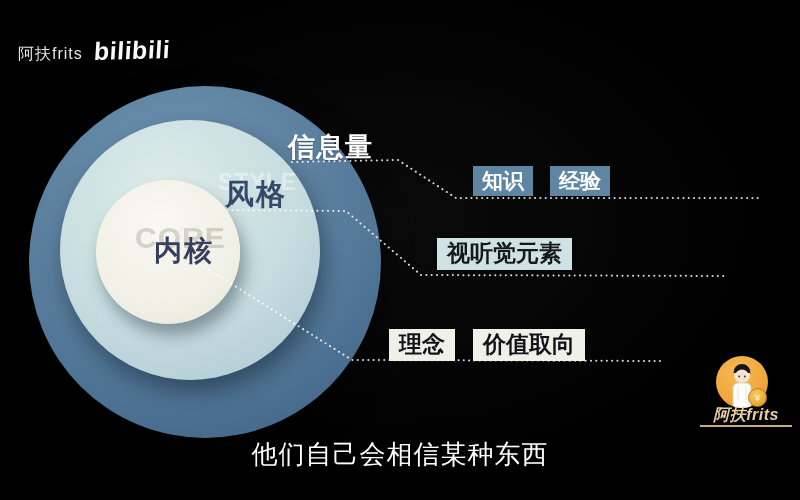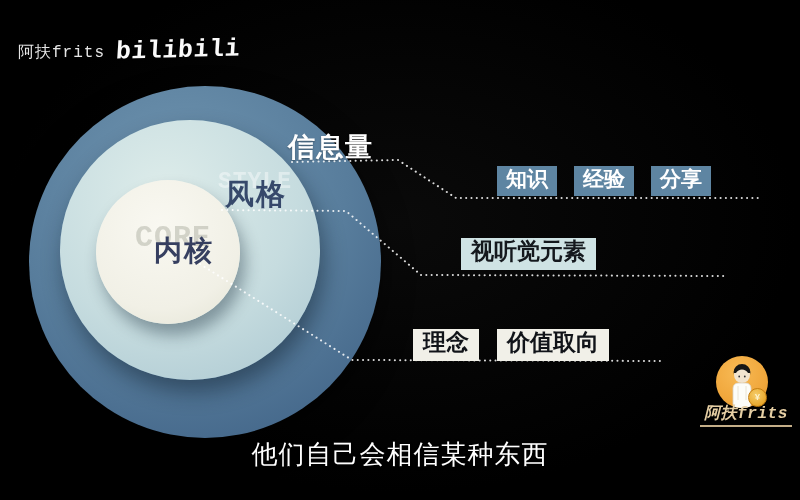--- a/index.html
+++ b/index.html
@@ -1,19 +1,19 @@
 <!DOCTYPE html>
 <html><head>
 <meta charset="utf-8">
 <style>
   html,body{margin:0;padding:0;background:#000;}
   .stage{
     position:relative;width:800px;height:496px;overflow:hidden;
     background:radial-gradient(ellipse at 50% 45%, #0a0a0a 0%, #000 70%);
-    font-family:Liberation Mono, monospace;
+    font-family:Liberation Sans, sans-serif;
   }
   
   .watermark{position:absolute;left:18px;top:36px;display:flex;align-items:baseline;gap:11px;}
   .wm-channel{font-size:16px;color:#e6e6e6;font-weight:500;letter-spacing:1px;}
   .wm-bili{font-size:25px;color:#fafafa;font-weight:800;transform:skewX(-5deg) rotate(-1.5deg);letter-spacing:0.5px;}
   
   .circle{position:absolute;border-radius:50%;}
   .ring-outer{
     left:29px;top:86px;width:352px;height:352px;
     background:radial-gradient(circle at 42% 28%, #6f94af 0%, #587d9c 52%, #44678a 85%, #3a5d80 100%);
@@ -34,21 +34,21 @@
   .ghost-info{left:262px;top:118px;font-size:26px;letter-spacing:1px;color:rgba(255,255,255,.20);}
   .ghost-style{left:218px;top:169px;font-size:23px;letter-spacing:1px;color:rgba(255,255,255,.42);}
   .ghost-core{left:135px;top:221px;font-size:30px;letter-spacing:1px;color:rgba(125,130,112,.30);}
   .ring-label{position:absolute;font-weight:700;white-space:nowrap;}
   .label-info{left:288px;top:129px;font-size:27px;color:#ffffff;letter-spacing:1.5px;text-shadow:0 1px 2px rgba(0,0,0,.35);}
   .label-style{left:225px;top:175px;font-size:29px;color:#36496b;letter-spacing:2px;}
   .label-core{left:154px;top:232px;font-size:28px;color:#363f60;letter-spacing:2px;}
   
   .connectors{position:absolute;left:0;top:0;width:800px;height:500px;}
   
-  .tag-row{position:absolute;display:flex;align-items:center;margin-left:24px;}
+  .tag-row{position:absolute;display:flex;align-items:center;}
   .row-1{left:473px;top:166px;gap:17px;}
   .row-2{left:437px;top:238px;gap:12px;justify-content:center;}
   .row-3{left:389px;top:329px;gap:18px;}
   .tag{display:inline-block;font-weight:700;line-height:1;white-space:nowrap;}
   .row-1 .tag{background:#5e85a2;color:#ffffff;font-size:21px;padding:4px 9px 5px;}
   .row-2 .tag{background:#cfe3e4;color:#14181d;font-size:23px;padding:4px 10px 5px;}
   .row-3 .tag{background:#f1f0e8;color:#111419;font-size:23px;padding:4px 10px 5px;}
   
   .subtitle{
     position:absolute;left:50%;top:437px;transform:translateX(-50%);
@@ -98,21 +98,20 @@
 
   <svg class="connectors" viewBox="0 0 800 500">
     <polyline points="292,162 398,160 456,198 761,198" fill="none" stroke="#ffffff" stroke-opacity="0.85" stroke-width="2" stroke-dasharray="0.1 5.2" stroke-linecap="round"></polyline>
     <polyline points="222,210 346,211 421,275 727,276" fill="none" stroke="#ffffff" stroke-opacity="0.85" stroke-width="2" stroke-dasharray="0.1 5.2" stroke-linecap="round"></polyline>
     <polyline points="200,264 352,360 662,361" fill="none" stroke="#ffffff" stroke-opacity="0.85" stroke-width="2" stroke-dasharray="0.1 5.2" stroke-linecap="round"></polyline>
   </svg>
 
   <div class="tag-row row-1">
     <span class="tag">知识</span>
     <span class="tag">经验</span>
-    <span class="tag">分享</span>
   </div>
   <div class="tag-row row-2">
     <span class="tag">视听觉元素</span>
   </div>
   <div class="tag-row row-3">
     <span class="tag">理念</span>
     <span class="tag">价值取向</span>
   </div>
 
   <div class="subtitle">他们自己会相信某种东西</div>

